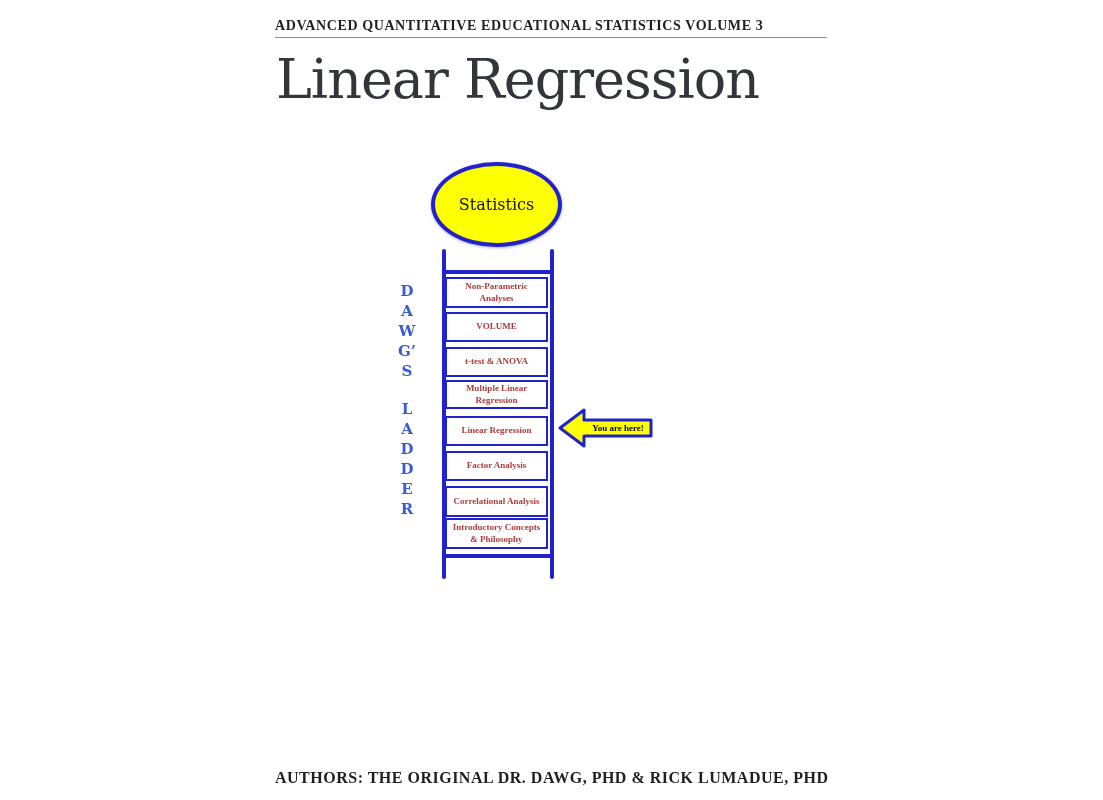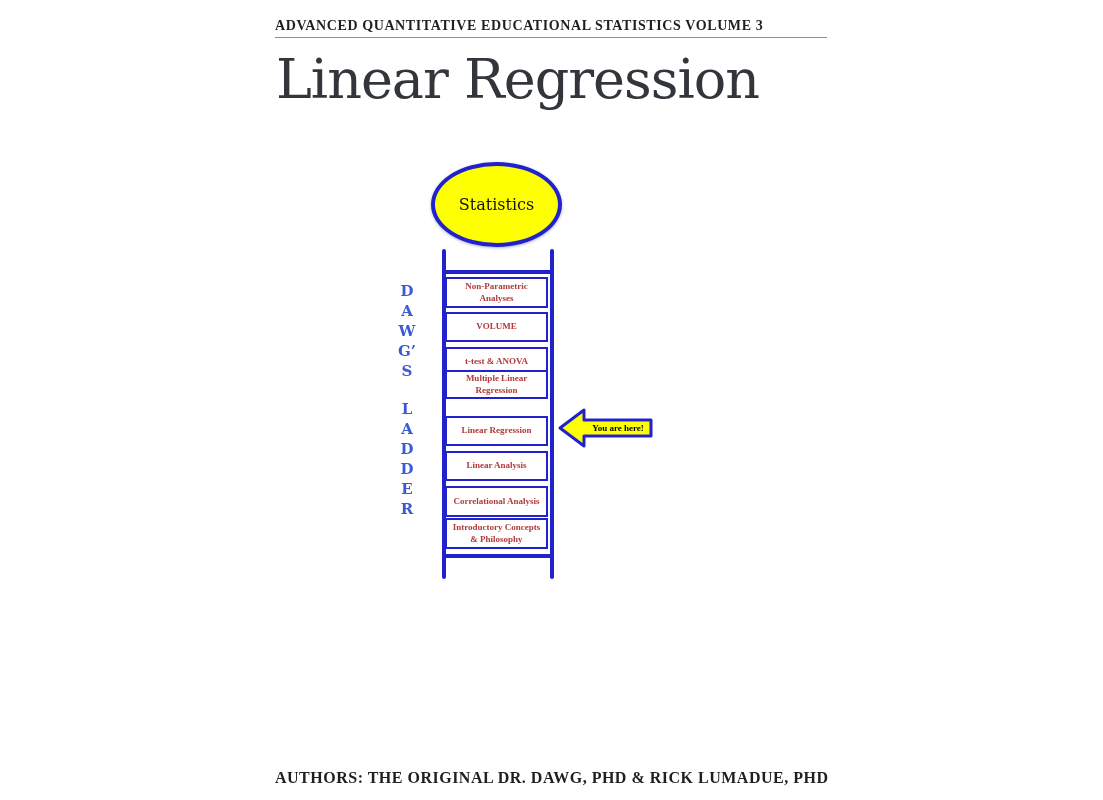--- a/index.html
+++ b/index.html
@@ -78,23 +78,23 @@
   <div class="side-word side-word-2">L
 A
 D
 D
 E
 R</div>
 
   <div class="rung-box" style="top:277px;height:31px">Non-Parametric Analyses</div>
   <div class="rung-box" style="top:312px;height:30px">VOLUME</div>
   <div class="rung-box" style="top:347px;height:30px">t-test &amp; ANOVA</div>
-  <div class="rung-box" style="top:370px;height:29px">Multiple Linear Regression</div>
+  <div class="rung-box" style="top:380px;height:29px">Multiple Linear Regression</div>
   <div class="rung-box" style="top:416px;height:30px">Linear Regression</div>
-  <div class="rung-box" style="top:451px;height:30px">Linear Analysis</div>
+  <div class="rung-box" style="top:451px;height:30px">Factor Analysis</div>
   <div class="rung-box" style="top:486px;height:31px">Correlational Analysis</div>
   <div class="rung-box" style="top:518px;height:31px">Introductory Concepts &amp; Philosophy</div>
 
   <svg class="arrow-svg" viewBox="0 0 97 44" aria-hidden="true">
     <polygon class="arrow-shape" points="3,22 27,4 27,14 94,14 94,30 27,30 27,40"></polygon>
     <text x="61" y="25">You are here!</text>
   </svg>
 
   <div class="footer">AUTHORS: THE ORIGINAL DR. DAWG, PHD &amp; RICK LUMADUE, PHD</div>
 

